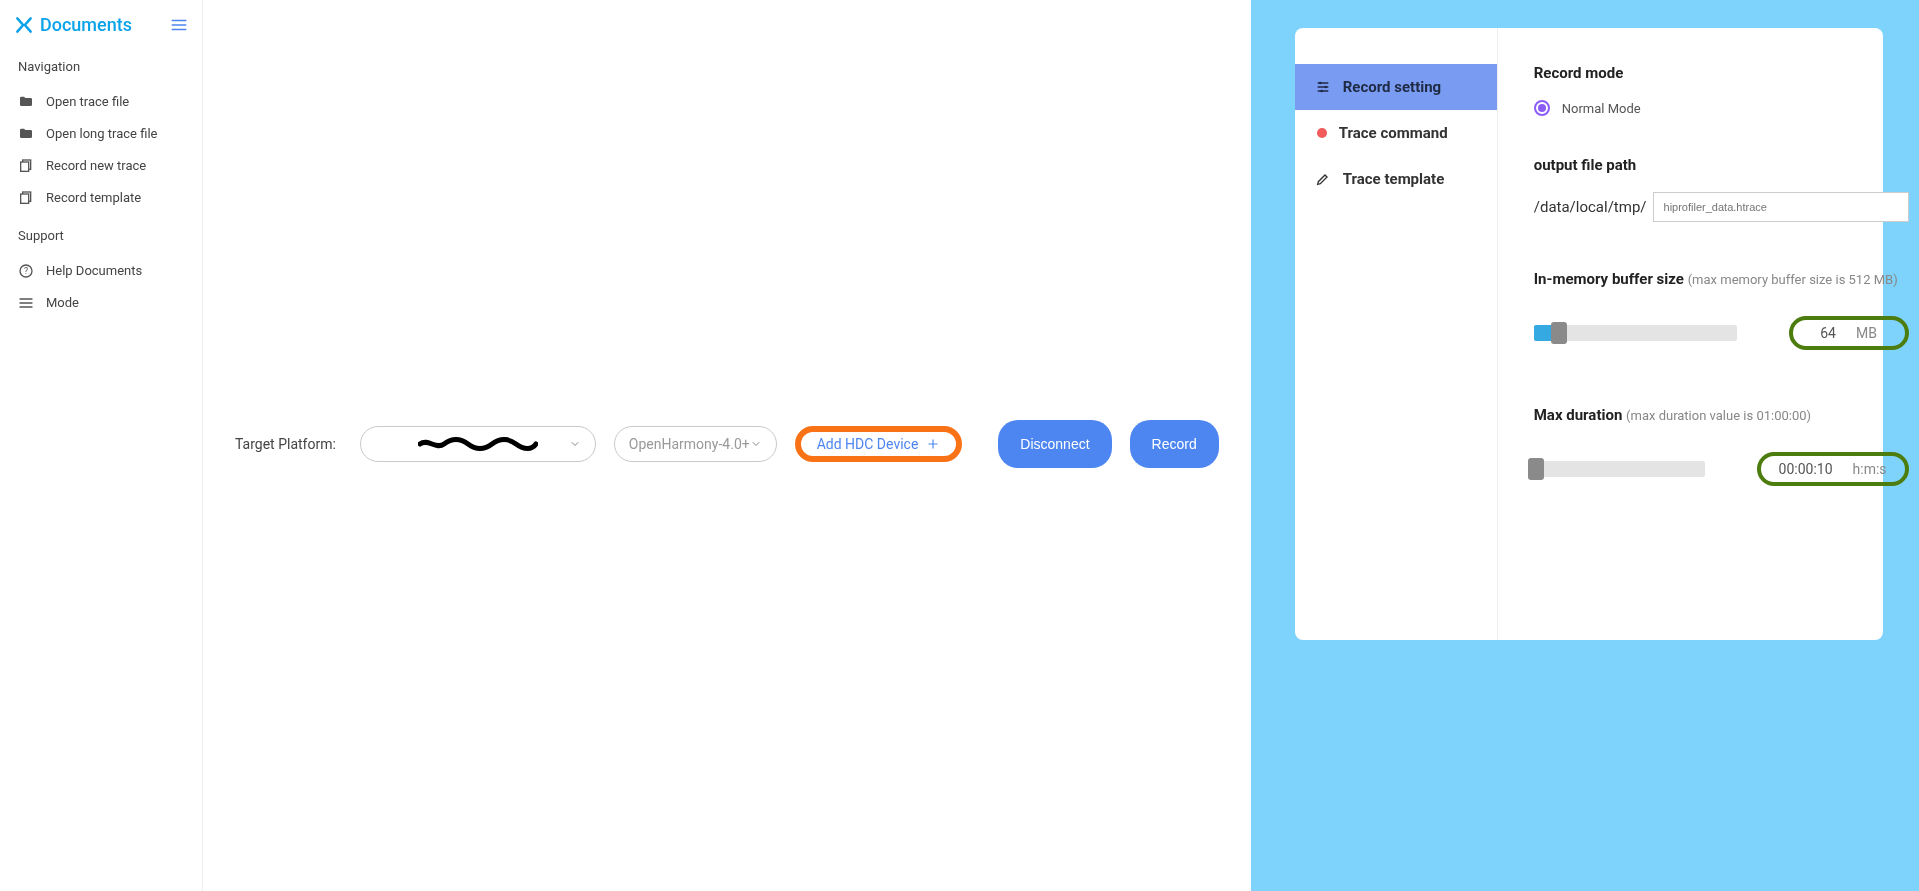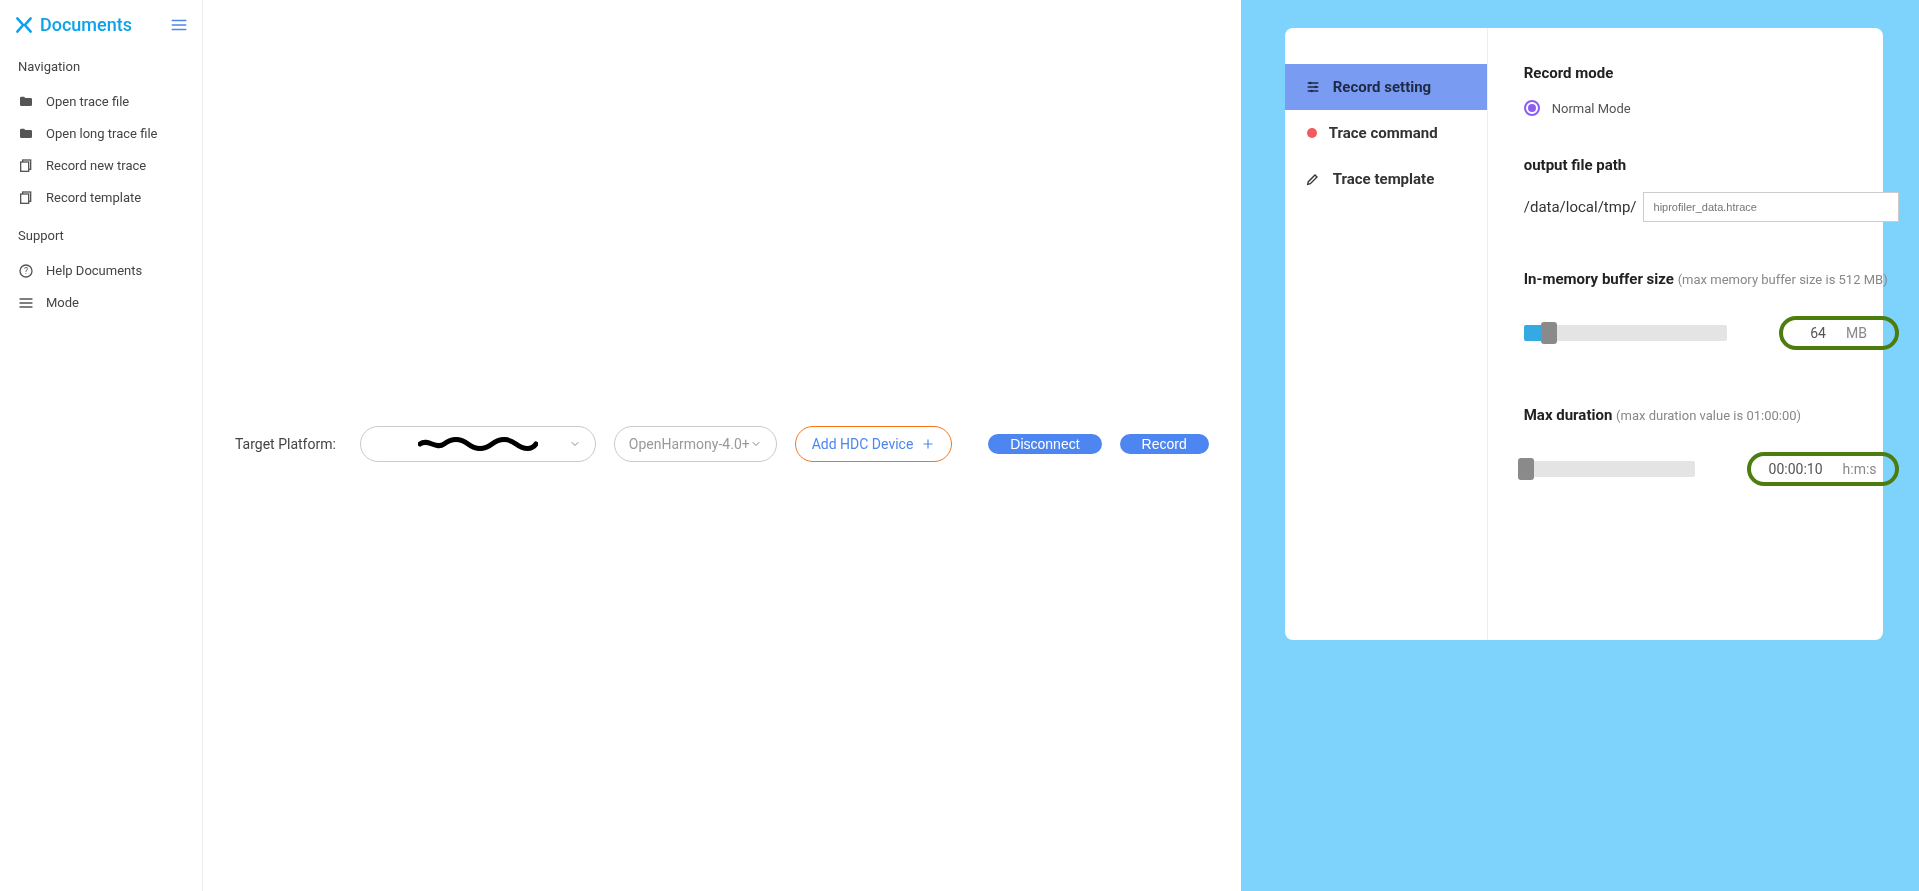--- a/index.html
+++ b/index.html
@@ -60,38 +60,38 @@
   padding: 0 14px;
   min-width: 160px;
   justify-content: space-between;
   cursor: pointer;
   background: #fff;
 }
 .select-pill.device { min-width: 236px; justify-content: center; position: relative; }
 .select-pill.device .chev { position: absolute; right: 14px; }
 .select-pill.version { color: #999; }
 .add-hdc {
-  border: 1px solid #f97316;
+  border: 6px solid #f97316;
   color: #4d86f0;
   border-radius: 20px;
   height: 36px;
   display: flex;
   align-items: center;
   padding: 0 16px;
   gap: 8px;
   cursor: pointer;
   background: #fff;
 }
 .spacer { flex: 1; }
 .btn-primary {
   background: #4d86f0;
   color: #fff;
   border: none;
   border-radius: 20px;
-  height: 20px;
+  height: 48px;
   padding: 0 22px;
   cursor: pointer;
   font-size: 14px;
 }
 .content-wrap { padding: 28px 36px 0 44px; flex: 1; overflow: auto; }
 .card {
   background: #fff;
   border-radius: 8px;
   display: flex;
   min-height: 612px;

